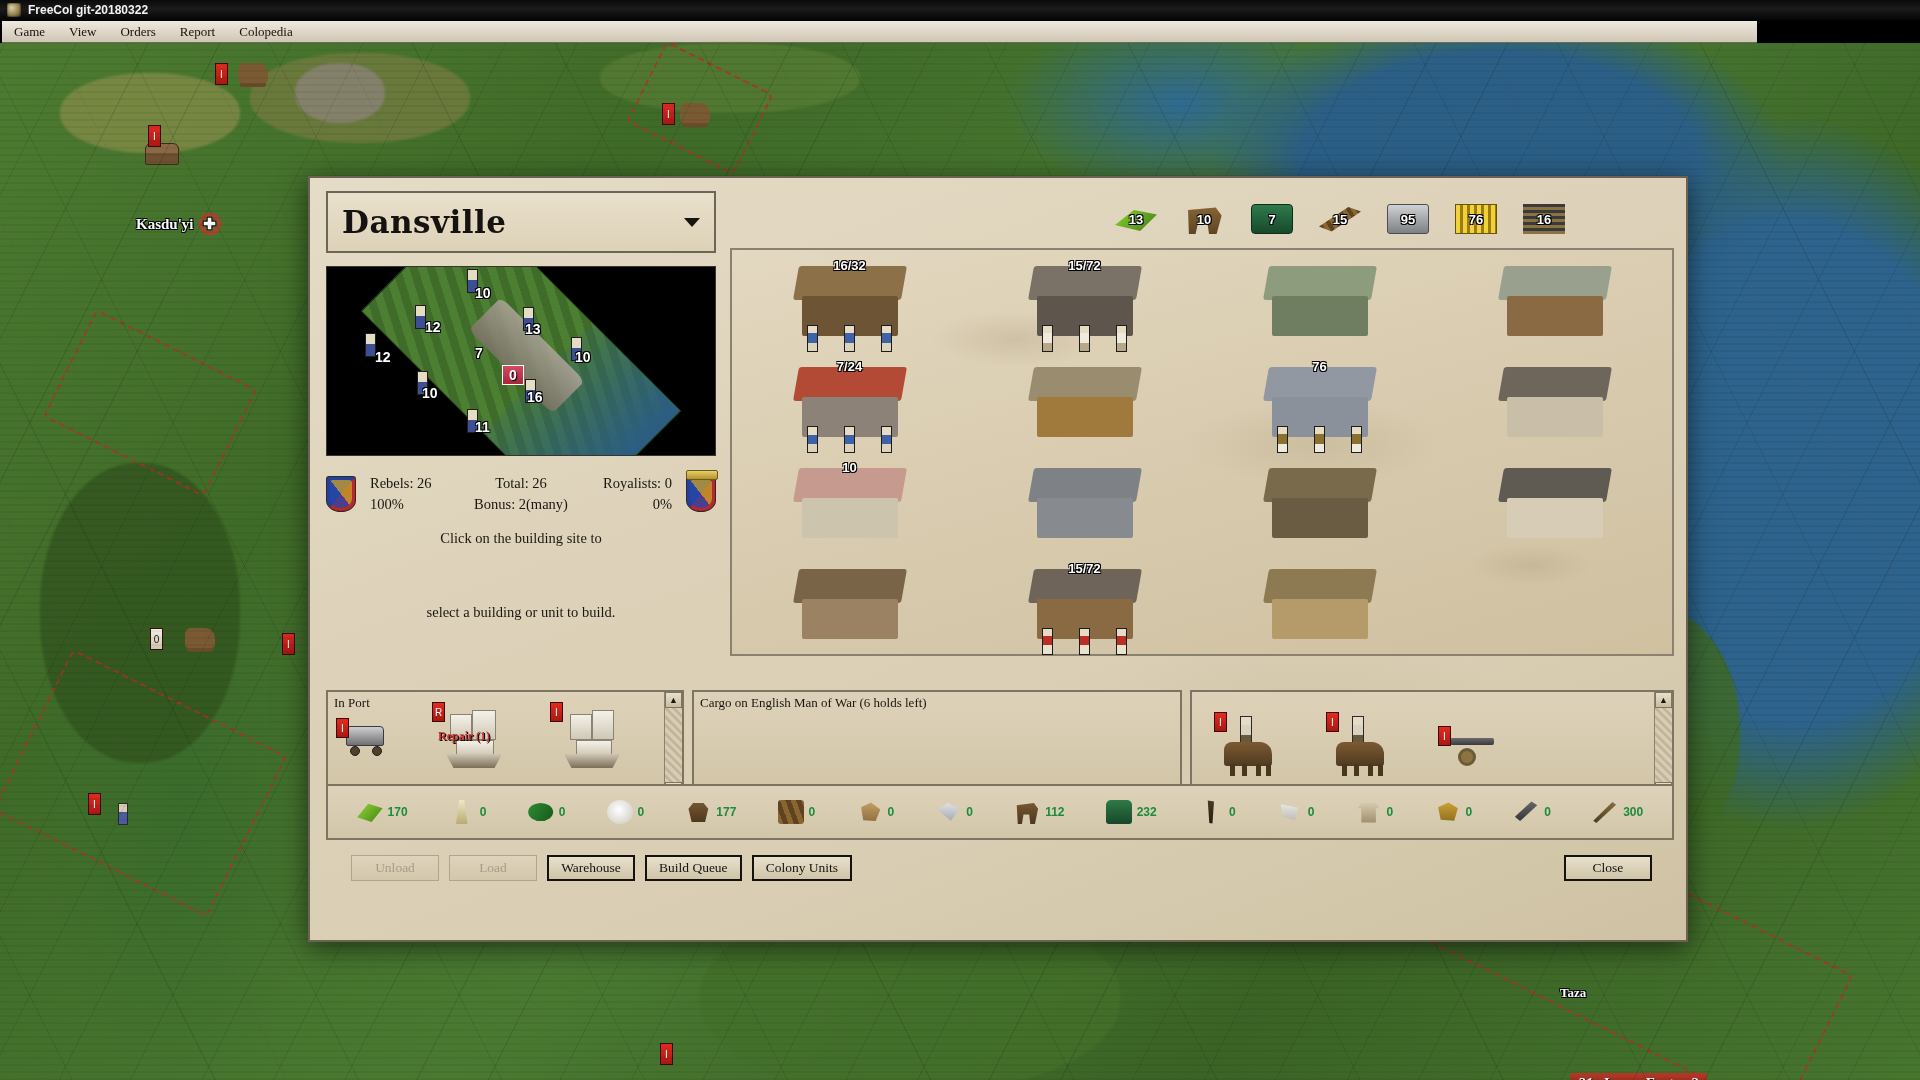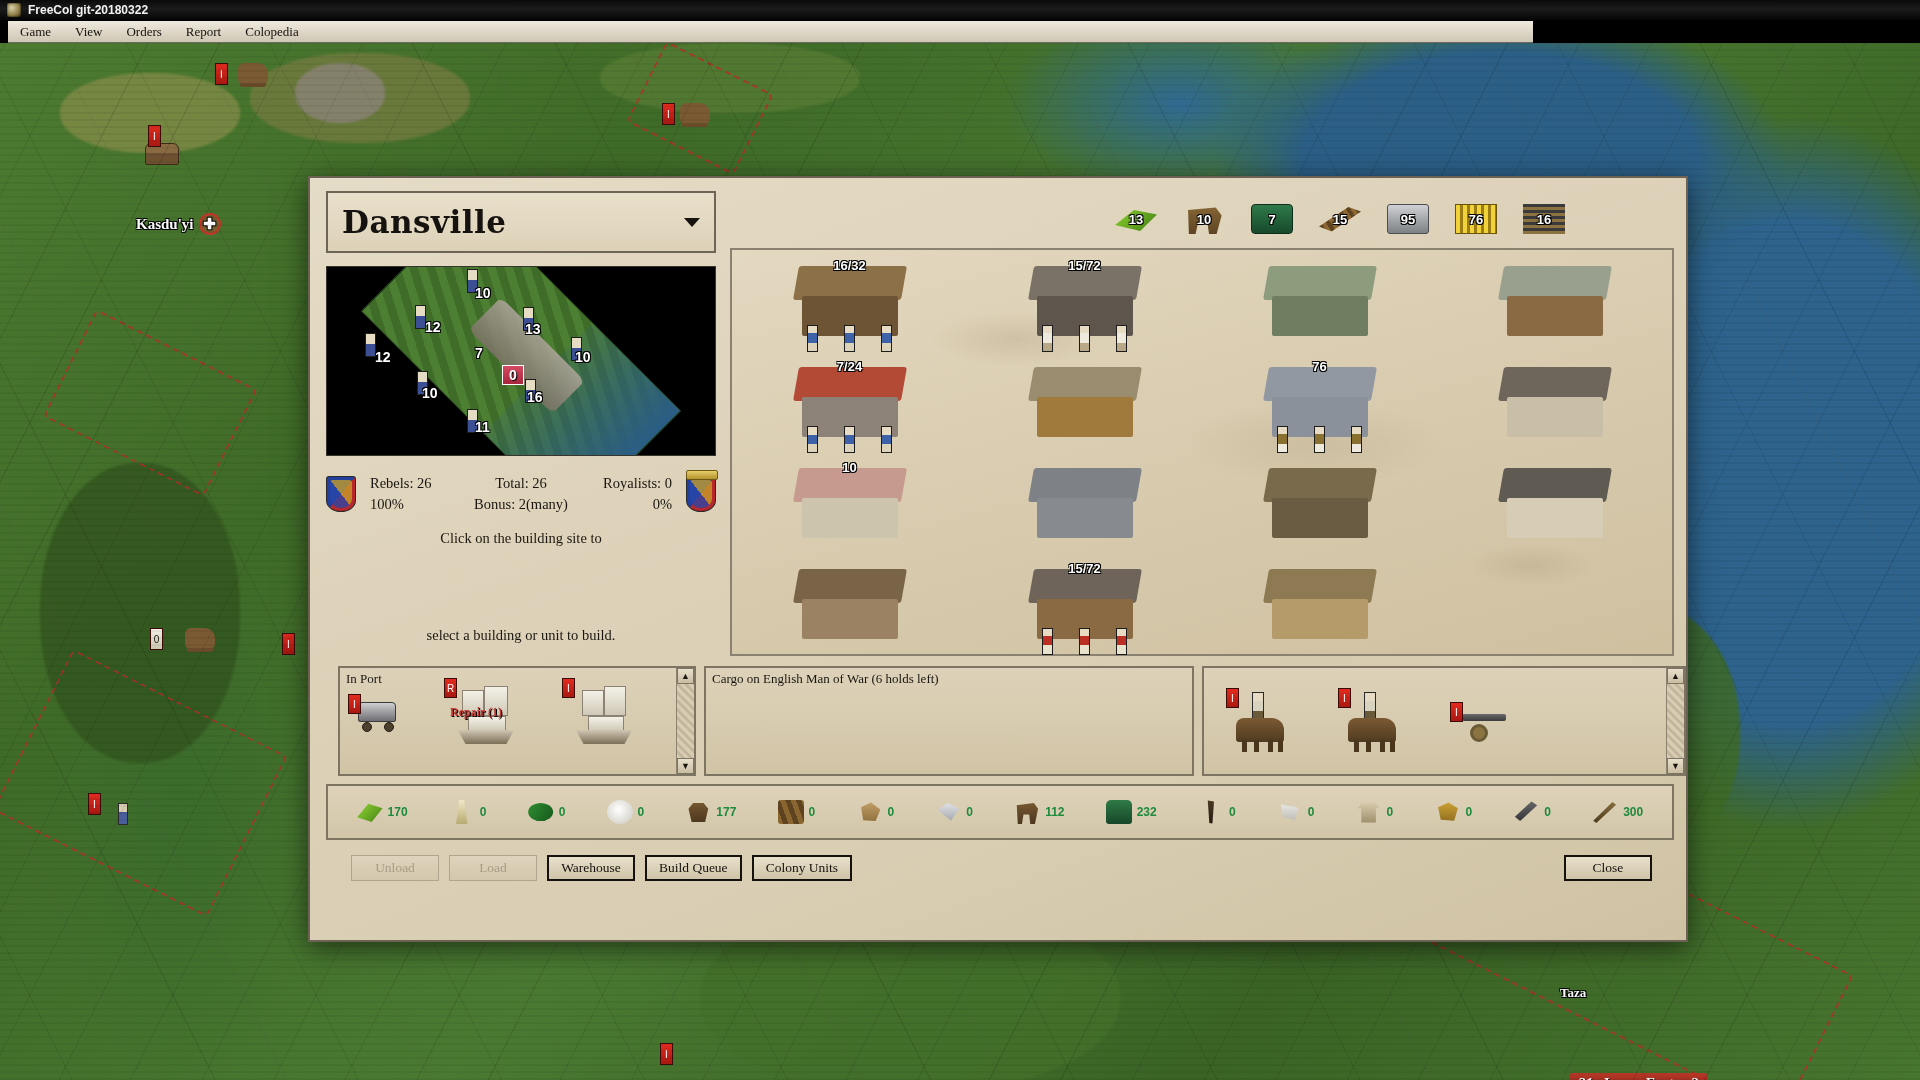--- a/index.html
+++ b/index.html
@@ -23,21 +23,21 @@
     font-weight: bold;
   }
   .titlebar .appicon {
     width: 14px; height: 14px; border-radius: 2px;
     background: radial-gradient(circle at 35% 35%, #d8cfa8 0%, #8b7a42 60%, #3c3518 100%);
     box-shadow: inset 0 0 2px #000;
   }
 
   
   .menubar {
-    position: absolute; left: 8px; top: 21px; width: 1525px; height: 22px;
+    position: absolute; left: 2px; top: 21px; width: 1755px; height: 22px;
     background: linear-gradient(to bottom, #efeadf 0%, #ddd6c6 55%, #cfc7b4 100%);
     border-bottom: 1px solid #6e6a60;
     display: flex; align-items: center;
     font-family: "Liberation Serif", serif; font-size: 13px; color: #15130f;
   }
   .menubar .mitem { padding: 2px 12px; cursor: default; }
   .statusbar {
     position: absolute; right: 6px; top: 21px; height: 22px;
     display: flex; align-items: center; gap: 0px;
     font-size: 12.5px; color: #15130f;
@@ -221,21 +221,21 @@
     row-gap: 4px; font-size: 14.5px; color: #191510; padding: 0 6px;
   }
   .statgrid .c { text-align: center; }
   .statgrid .l { text-align: left; padding-left: 8px;}
   .statgrid .r { text-align: right; padding-right: 8px;}
 
   .hint {
     position: absolute; left: 16px; top: 352px; width: 390px;
     text-align: center; font-size: 14.5px; color: #1b1710;
   }
-  .hint .l2 { margin-top: 80px; }
+  .hint .l2 { margin-top: 57px; }
 
   
   .prodbar {
     position: absolute; left: 420px; top: 14px; width: 944px; height: 54px;
     display: flex; align-items: center; gap: 26px; padding-left: 385px;
   }
   .prodicon { position: relative; width: 42px; height: 30px; }
   .prodicon .lbl {
     position: absolute; left: 50%; top: 50%; transform: translate(-50%,-45%);
     color: #fff; font-family: "Liberation Sans", sans-serif;
@@ -290,21 +290,21 @@
   }
   .worker {
     width: 11px; height: 27px; border: 1px solid #1c1c1c;
   }
   .worker.blue { background: linear-gradient(to bottom,#e7dcc3 0 30%,#3d62a8 30% 68%,#ddd3bb 68% 100%); }
   .worker.red  { background: linear-gradient(to bottom,#e7dcc3 0 28%,#bb2f24 28% 66%,#e9e2cd 66% 100%); }
   .worker.white{ background: linear-gradient(to bottom,#e7dcc3 0 28%,#efeade 28% 68%,#b8a888 68% 100%); }
   .worker.gold { background: linear-gradient(to bottom,#e7dcc3 0 28%,#8b7130 28% 68%,#efeade 68% 100%); }
 
   
-  .portrow { position: absolute; left: 16px; top: 488px; width: 1300px; height: 110px; display: flex; gap: 8px; margin-left: 12px; }
+  .portrow { position: absolute; left: 16px; top: 512px; width: 1300px; height: 110px; display: flex; gap: 8px; }
   .portbox {
     position: relative; background: linear-gradient(to bottom,#ddd2b9,#d1c4a6);
     border: 2px solid #7d7462; flex: 0 0 auto;
   }
   .portbox .phdr {
     position: absolute; left: 6px; top: 3px; font-size: 13px; color: #191510;
   }
   .scrollcol {
     position: absolute; right: 0; top: 0; width: 18px; height: 100%;
     background: #cfc4a9; border-left: 1px solid #8b8270;

